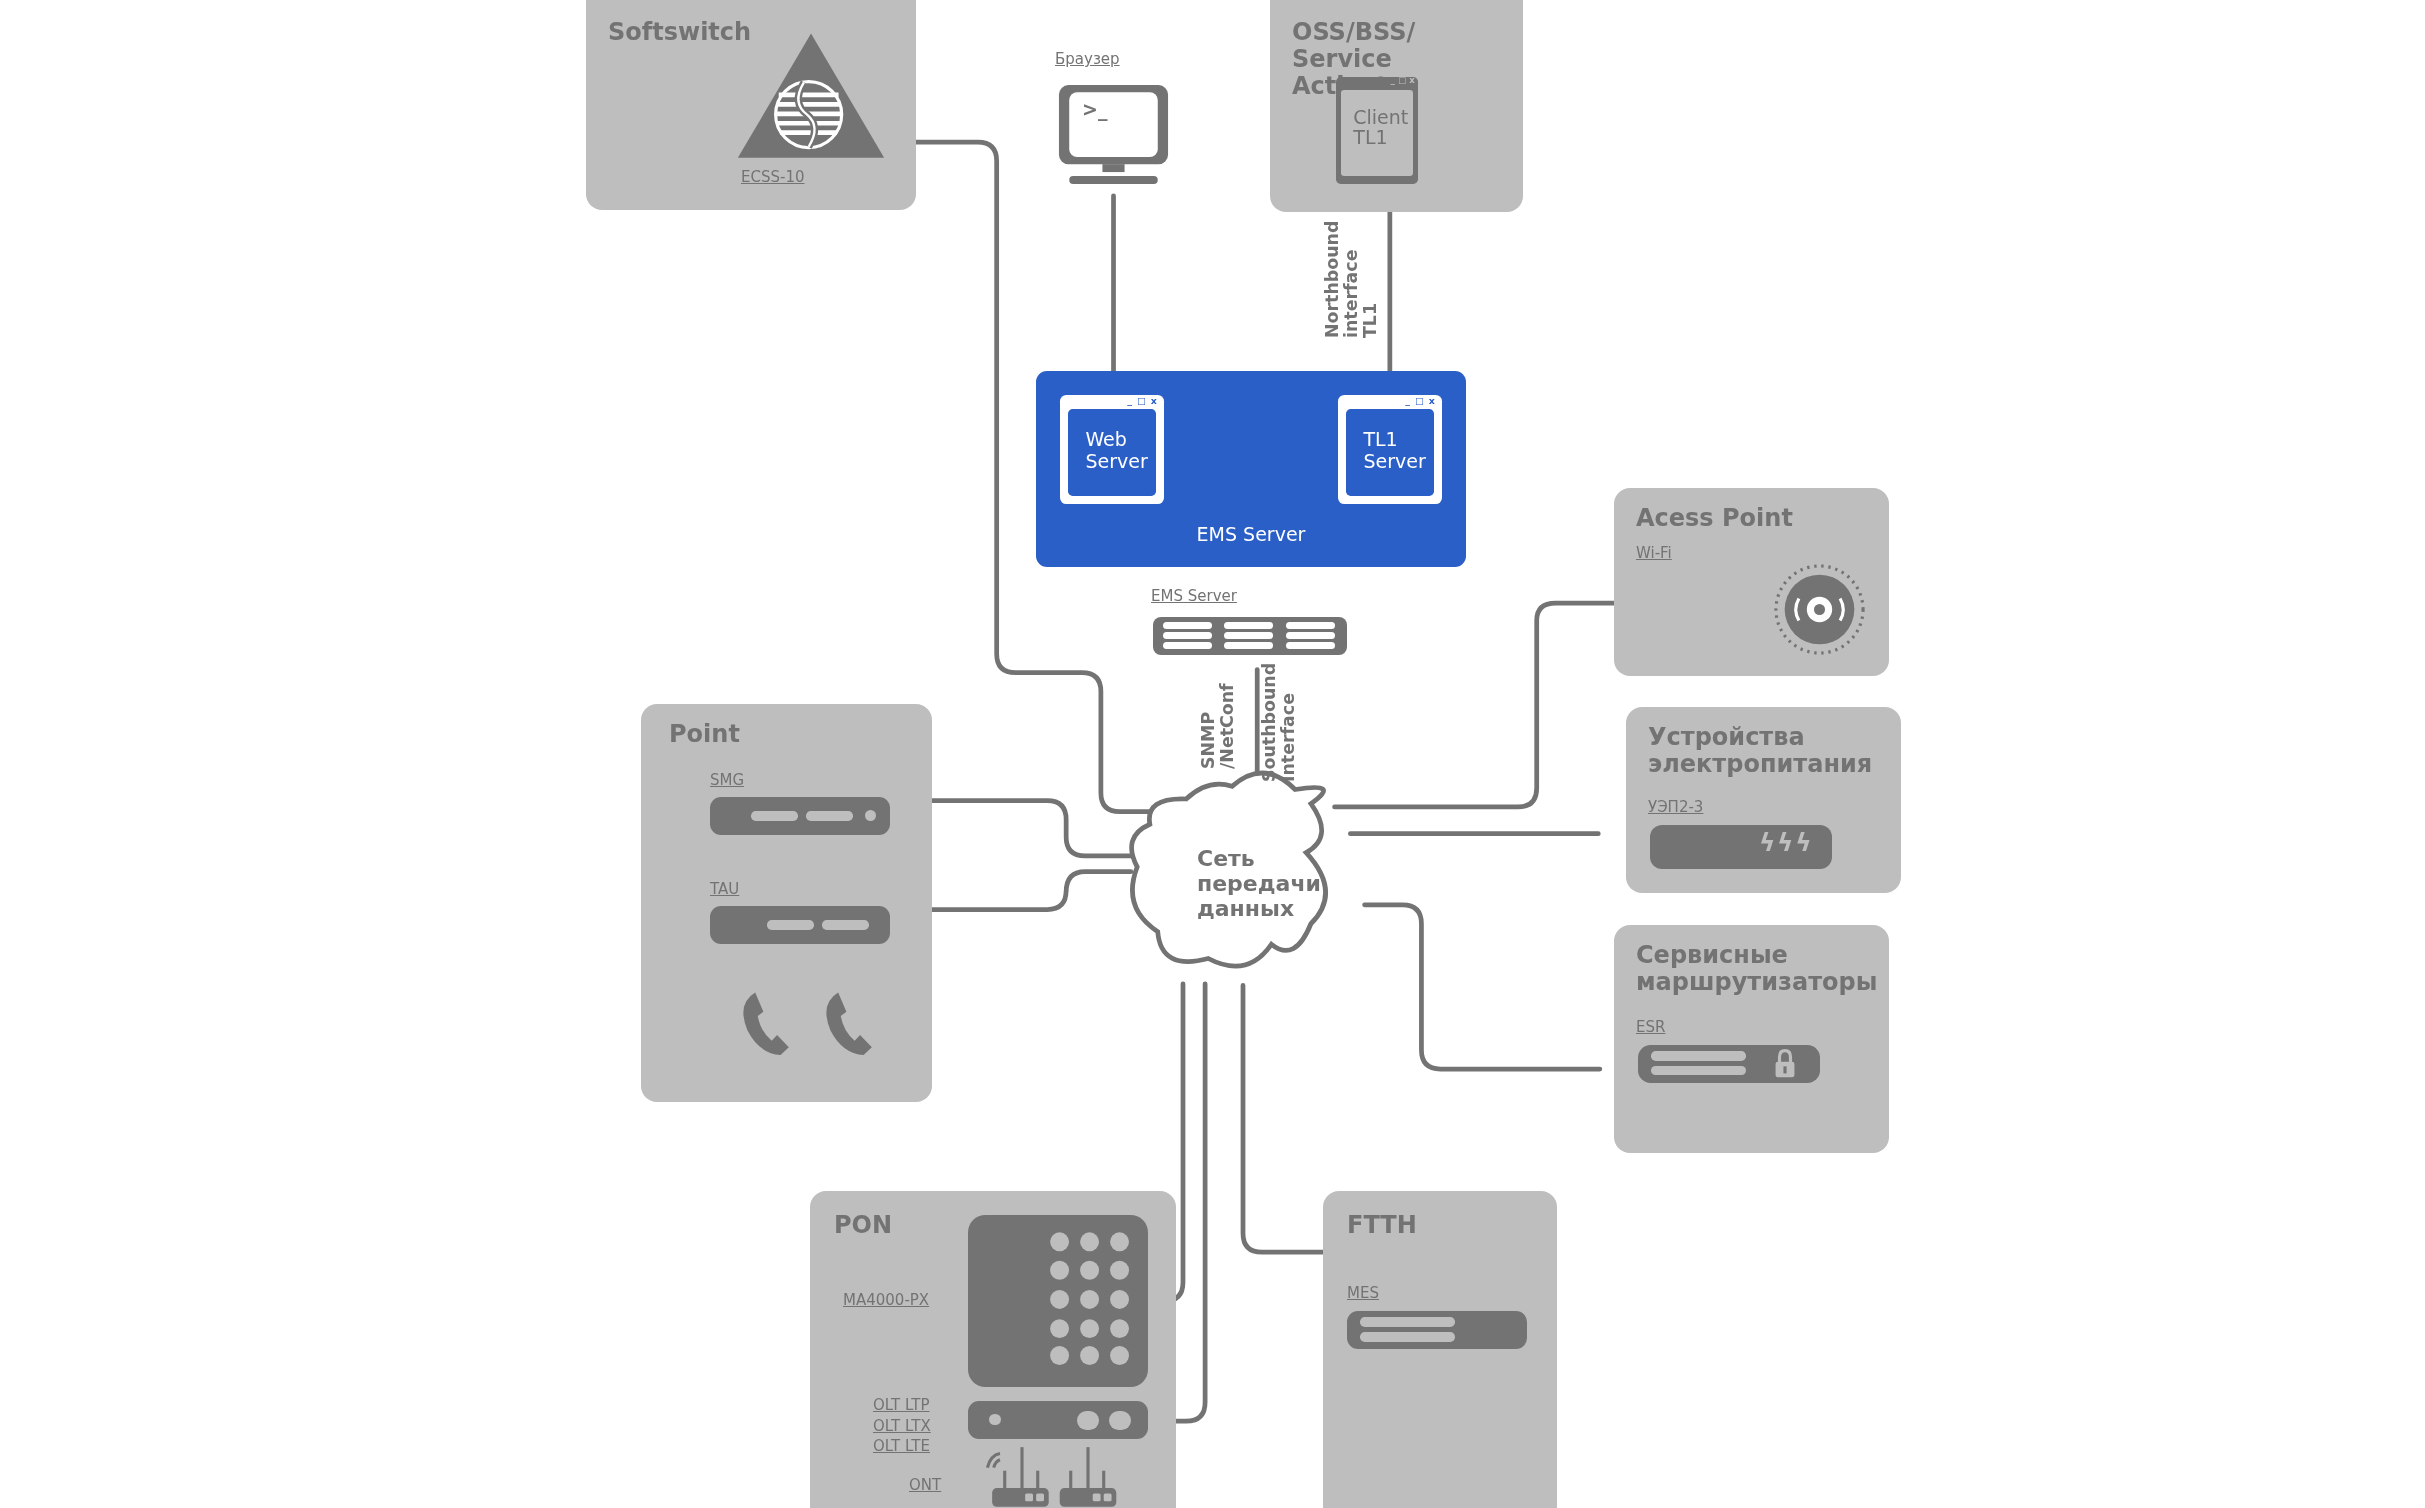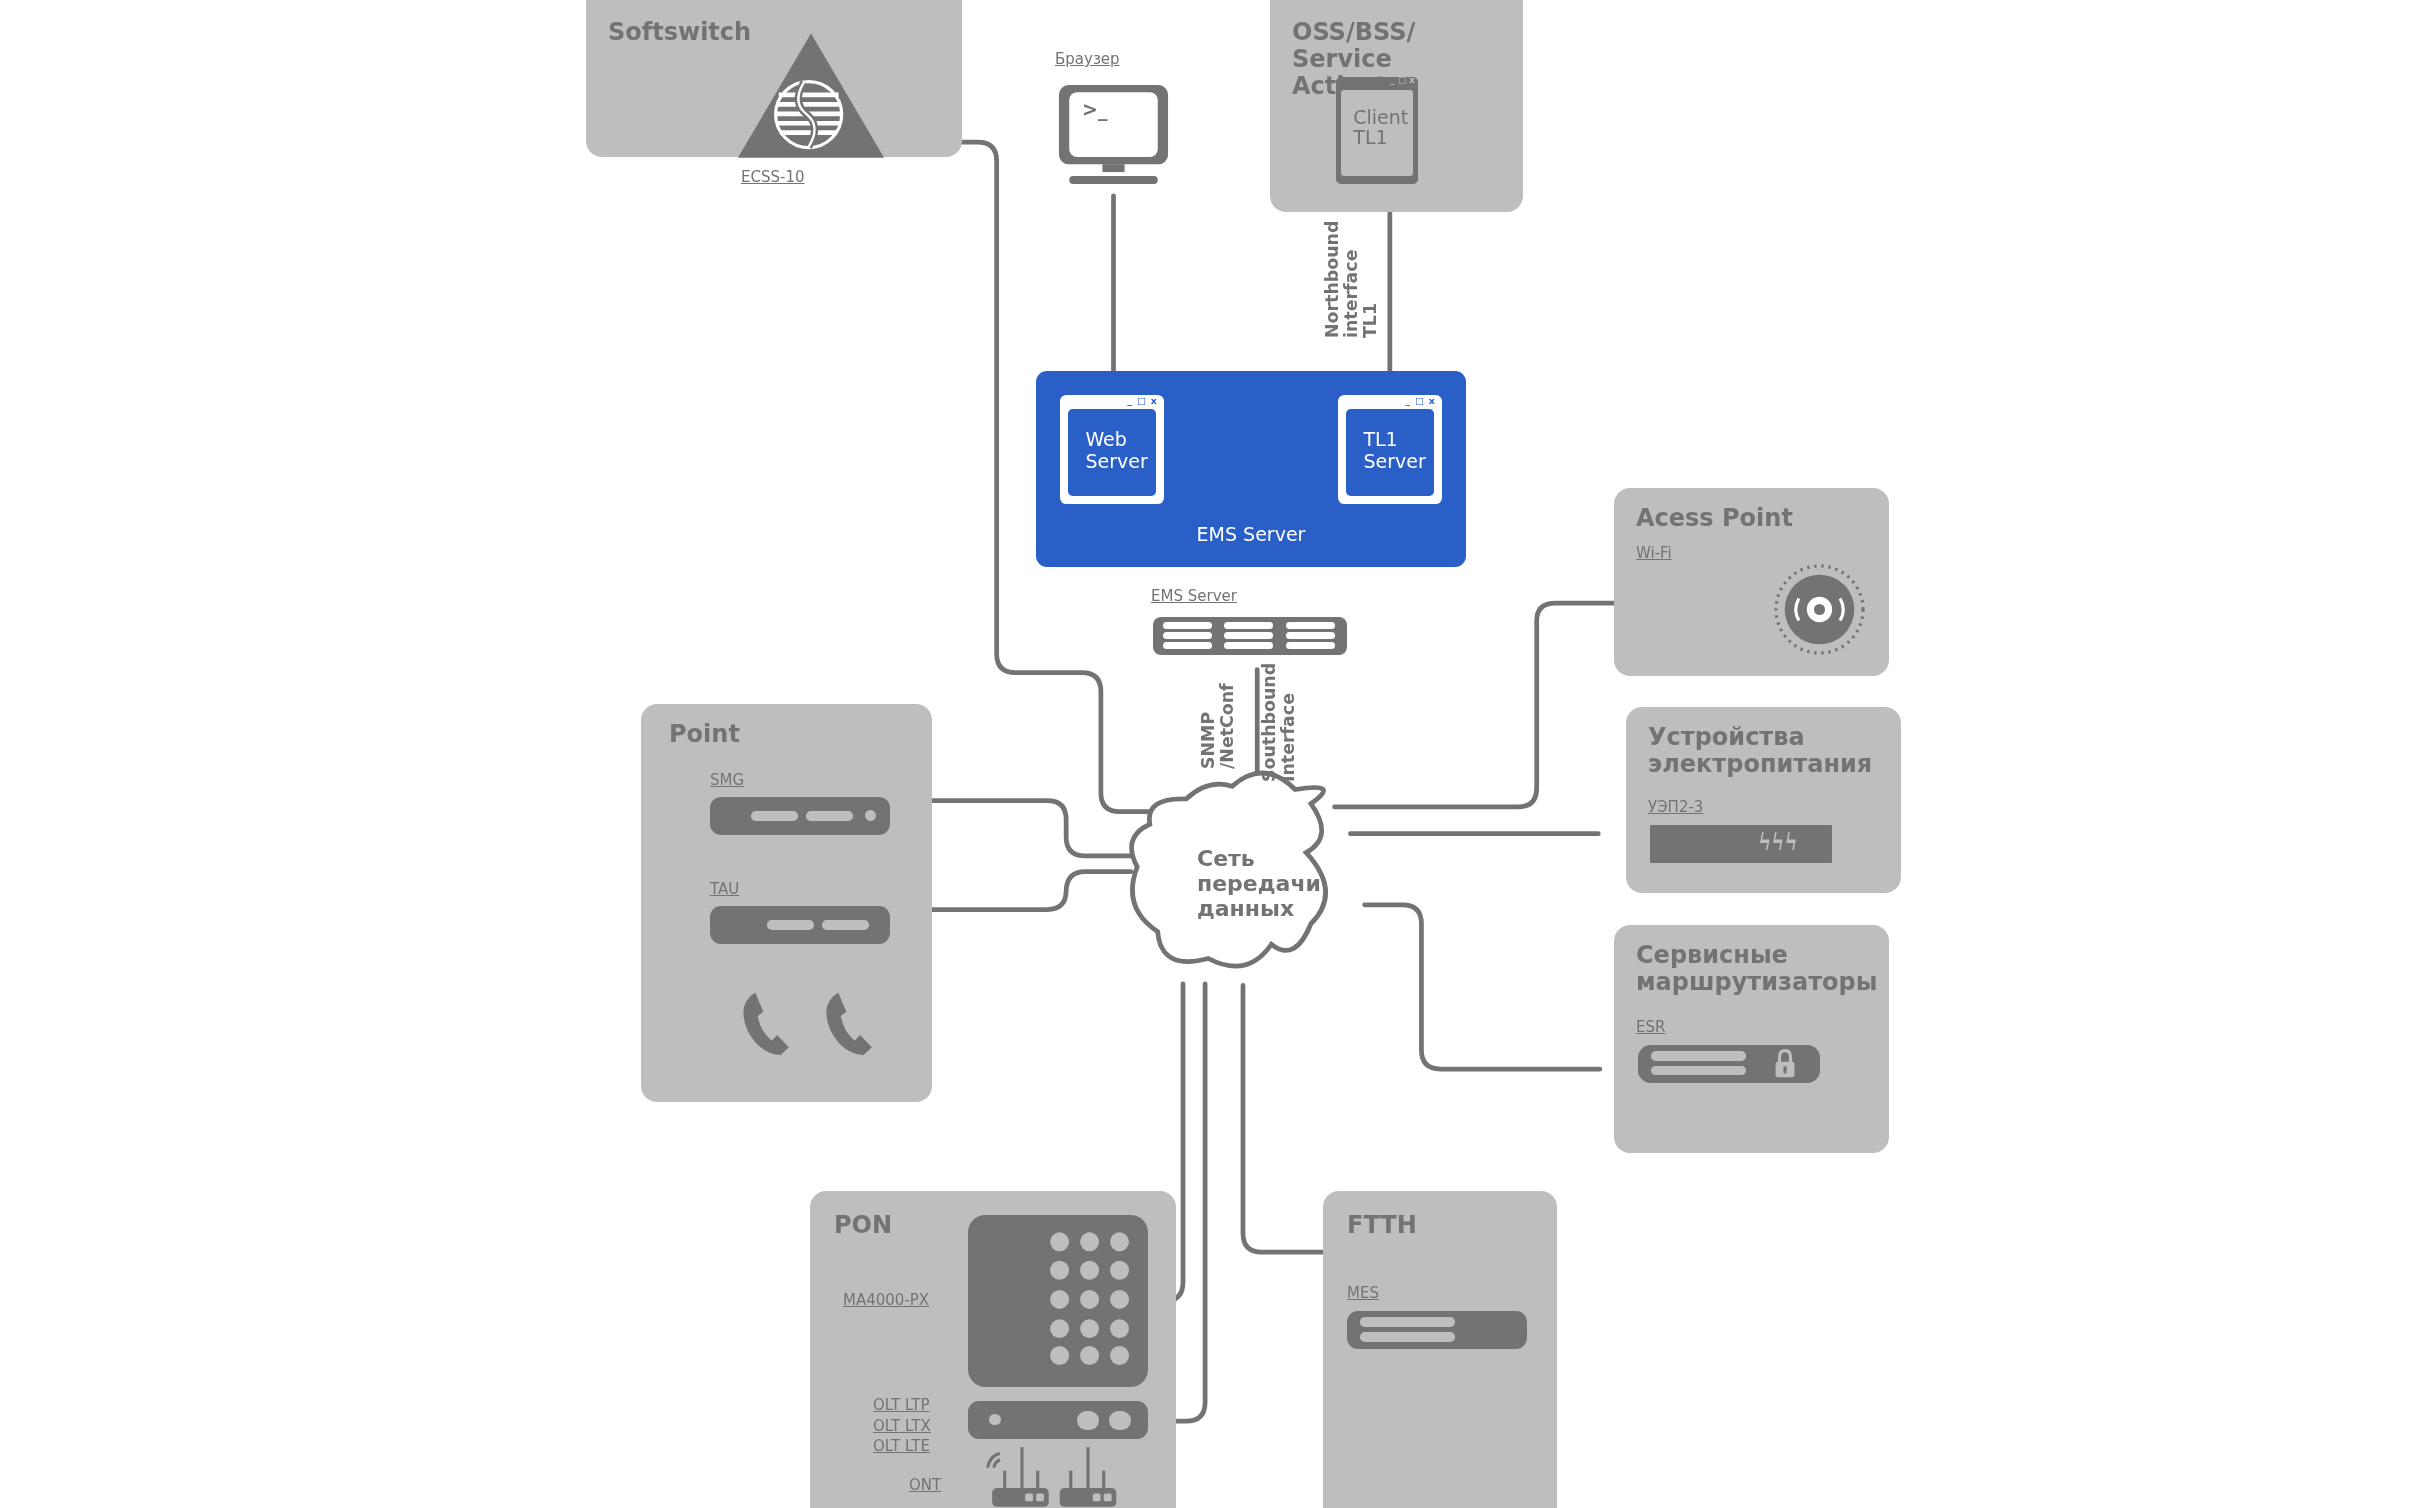--- a/index.html
+++ b/index.html
@@ -46,21 +46,21 @@
 
     <path d="M1574 1248 V1562 Q1574 1586 1598 1586 H1690"></path>
 
     <path d="M952 1184 V1228"></path>
     <path d="M1052 1184 V1228"></path>
   </g>
 
   <path fill="#ffffff" stroke="#737373" stroke-width="6" d="M1502 1012 Q1530 986 1560 996 Q1600 960 1640 1000 Q1700 990 1660 1018 Q1690 1060 1654 1080 Q1700 1130 1660 1170 Q1640 1220 1610 1196 Q1580 1240 1530 1214 Q1470 1230 1466 1180 Q1420 1150 1440 1098 Q1420 1060 1456 1044 Q1450 1010 1502 1012 Z"></path>
 </svg>
 
-<div class="box" style="left:586px;top:0;width:330px;height:157px;border-radius:0 0 16px 16px;padding-left:46px;">
+<div class="box" style="left:586px;top:0;width:330px;height:210px;border-radius:0 0 16px 16px;">
   <div class="title" style="left:22px;top:19px;">Softswitch</div>
   <svg style="position:absolute;left:150px;top:32px;" width="150" height="129" viewBox="0 0 190 164">
     <polygon points="95,2 188,160 2,160" fill="#737373"></polygon>
     <circle cx="92" cy="105" r="42" fill="none" stroke="#fff" stroke-width="4"></circle>
     <g stroke="#fff" stroke-width="6">
       <line x1="54" y1="80" x2="130" y2="80"></line>
         <line x1="52" y1="92" x2="132" y2="92"></line>
       <line x1="50" y1="104" x2="134" y2="104"></line>
         <line x1="52" y1="116" x2="132" y2="116"></line>
       <line x1="56" y1="128" x2="128" y2="128"></line>
@@ -140,21 +140,21 @@
       <circle cx="60" cy="60" r="7" fill="#737373"></circle>
     <path d="M34 46 Q26 60 34 74" stroke="#fff" stroke-width="4" fill="none"></path>
     <path d="M86 46 Q94 60 86 74" stroke="#fff" stroke-width="4" fill="none"></path>
   </svg>
 </div>
 
 <div class="box" style="left:1614px;top:707px;width:275px;height:186px;margin-left:12px;">
   <div class="title" style="left:22px;top:17.4px;">Устройства
 электропитания</div>
   <div class="label" style="left:22px;top:90px;">УЭП2-3</div>
-  <div class="dev" style="left:24px;top:118px;width:182px;height:38px;border-radius:1px;font-family:Liberation Serif, serif;">
+  <div class="dev" style="left:24px;top:118px;width:182px;height:44px;border-radius:12px;">
     <div style="position:absolute;left:109px;top:3.2px;font-size:25px;font-weight:bold;color:#bdbebd;letter-spacing:1.6px;">ϟϟϟ</div>
   </div>
 </div>
 
 <div class="box" style="left:1614px;top:925px;width:275px;height:228px;">
   <div class="title" style="left:22px;top:17.4px;">Сервисные
 маршрутизаторы</div>
   <div class="label" style="left:22px;top:92px;">ESR</div>
   <div class="dev" style="left:24px;top:120px;width:182px;height:38px;border-radius:12.6px;">
     <div class="slot" style="left:12.6px;top:6.3px;width:95px;height:9.5px;"></div>

